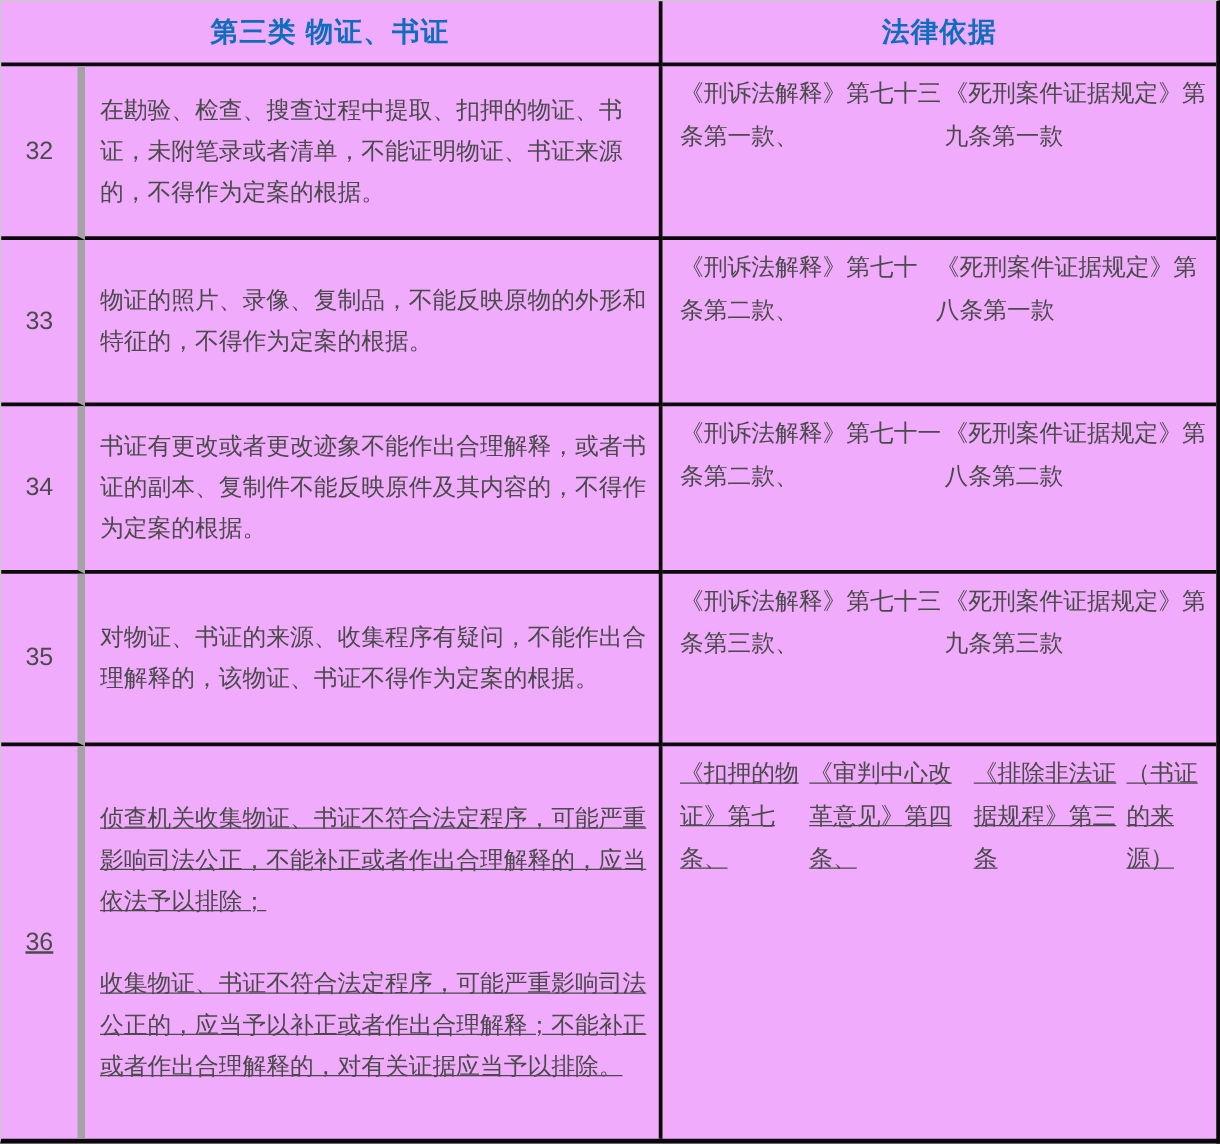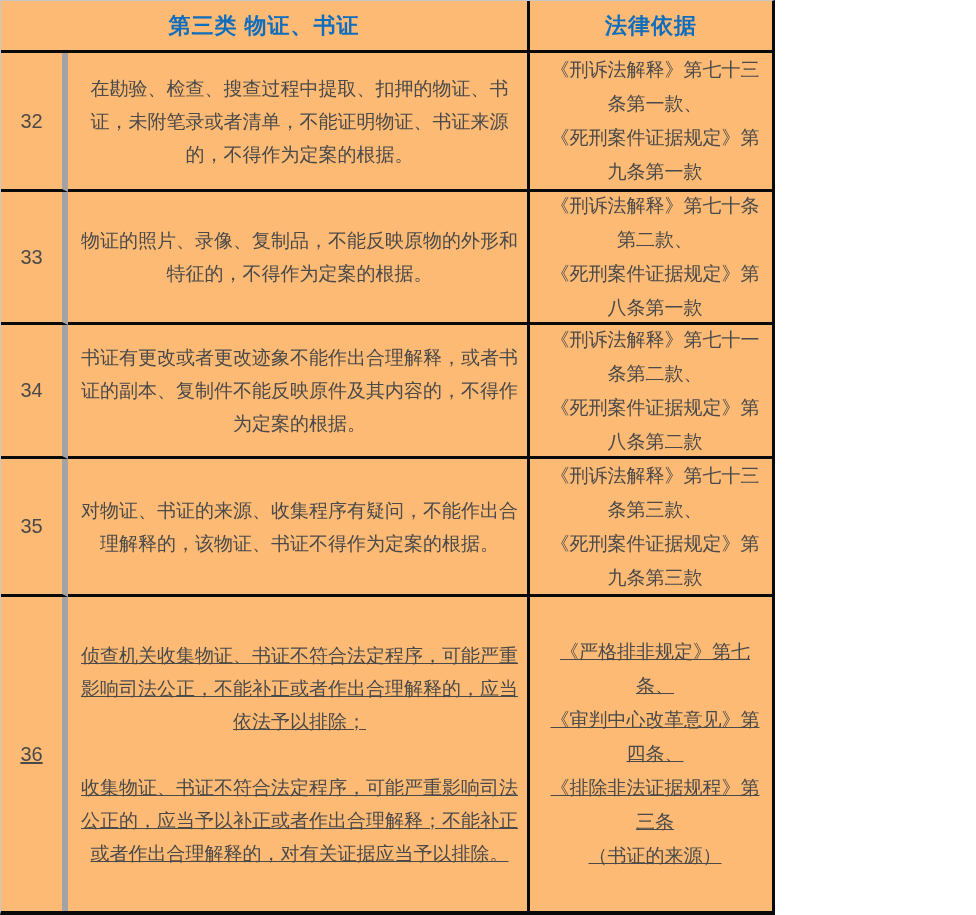--- a/index.html
+++ b/index.html
@@ -1,29 +1,28 @@
 <!DOCTYPE html>
 <html><head>
 <meta charset="utf-8">
 <style>
   html, body { margin: 0; padding: 0; background: #ffffff; }
   .table {
-    width: 775px;
+    width: 976px;
     height: 915px;
     box-sizing: border-box;
     display: grid;
     grid-template-columns: 67px 462px 1fr;
     grid-template-rows: 52px 139px 133px 134px 138px 1fr;
     border-top: 1px solid #c8c8c8;
     border-left: 1px solid #c8c8c8;
     border-right: 3px solid #0a0a0a;
     border-bottom: 4px solid #0a0a0a;
-    background: #fdba74;
+    background: #f0abfc;
     font-family: "Liberation Sans", "DejaVu Sans", sans-serif;
-    text-align: center;
   }
   .cell {
     box-sizing: border-box;
     border-bottom: 3px solid #0a0a0a;
     overflow: hidden;
   }
   .header-cell {
     display: flex;
     align-items: center;
     justify-content: center;
@@ -51,21 +50,21 @@
     border-right: 3px solid #0a0a0a;
     padding: 6px 8px 6px 12px;
     font-size: 19px;
     line-height: 33px;
     color: #4a4a4a;
   }
   .content-cell p { margin: 0; }
   .content-cell p + p { margin-top: 33px; }
   .legal-cell {
     display: flex;
-    flex-direction: column;
+    flex-direction: row;
     justify-content: center;
     padding: 6px 6px 6px 14px;
     font-size: 19px;
     line-height: 34px;
     color: #4a4a4a;
   }
   .row-last { border-bottom: none; text-decoration: underline; }
 </style>
 </head>
 <body>
@@ -109,18 +108,18 @@
       <div class="legal-line">《刑诉法解释》第七十三条第三款、</div>
       <div class="legal-line">《死刑案件证据规定》第九条第三款</div>
     </div>
 
   <div class="cell num-cell row-last">36</div>
   <div class="cell content-cell row-last">
       <p>侦查机关收集物证、书证不符合法定程序，可能严重影响司法公正，不能补正或者作出合理解释的，应当依法予以排除；</p>
       <p>收集物证、书证不符合法定程序，可能严重影响司法公正的，应当予以补正或者作出合理解释；不能补正或者作出合理解释的，对有关证据应当予以排除。</p>
     </div>
   <div class="cell legal-cell row-last">
-      <div class="legal-line">《严格排非规定》第七条、</div>
+      <div class="legal-line">《扣押的物证》第七条、</div>
       <div class="legal-line">《审判中心改革意见》第四条、</div>
       <div class="legal-line">《排除非法证据规程》第三条</div>
       <div class="legal-line">（书证的来源）</div>
     </div>
 </div>
 
 </body></html>

